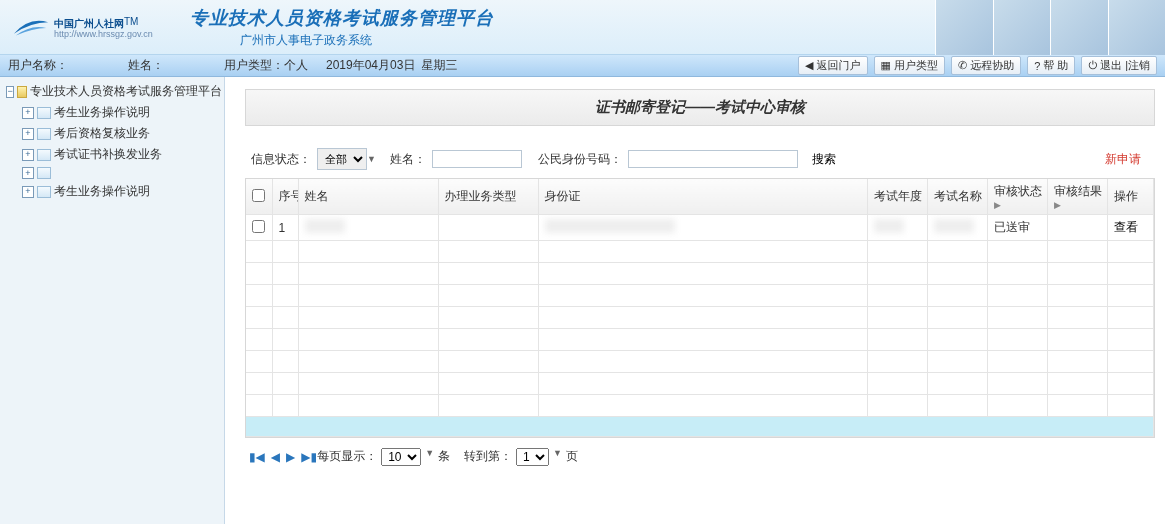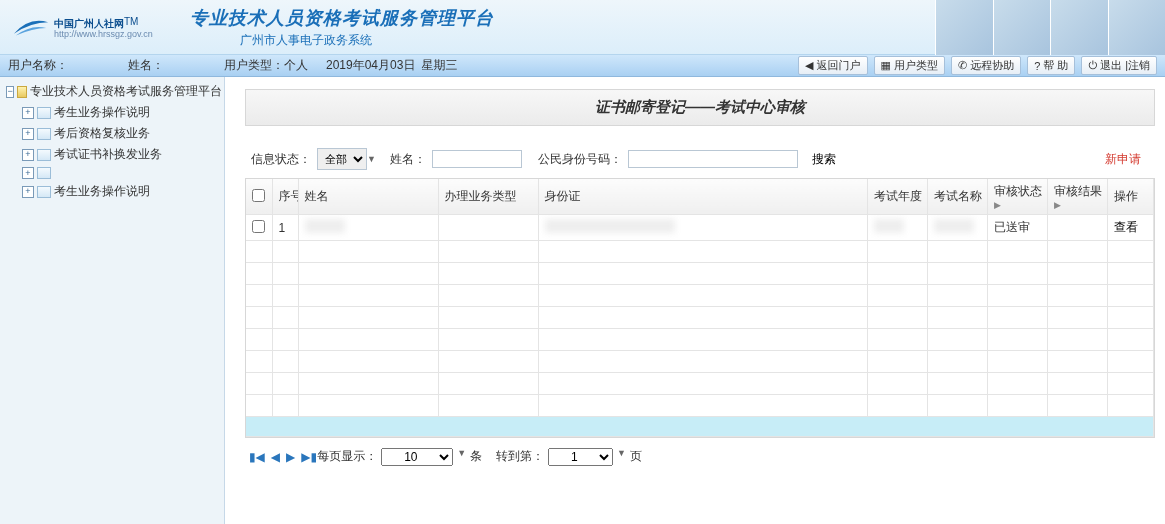--- a/index.html
+++ b/index.html
@@ -59,21 +59,21 @@
 .grid tbody tr:nth-child(1) td { background: #fff; }
 .grid tbody tr.empty td { background: #fff; height: 22px; }
 .grid tbody tr.summary td { background: #c7edf7; height: 20px; }
 .blur { filter: blur(3px); color: #bbb; background: #eee; display: inline-block; min-width: 40px; height: 14px; }
 
 .pager { display: flex; align-items: center; padding: 10px 4px 4px 4px; font-size: 12px; color: #333; }
 .pager-nav { display: flex; gap: 6px; align-items: center; }
 .pager-nav span { color: #2a76bc; cursor: pointer; font-size: 12px; }
 .pager-center { flex: 1; text-align: center; color: #333; }
 .pager-right { display: flex; align-items: flex-start; gap: 4px; }
-.pager-right select { font-size: 12px; padding: 0 18px; }
+.pager-right select { font-size: 12px; padding: 0 2px; }
 </style>
 </head>
 <body>
 
 <div class="header">
   <div class="logo-area">
     <svg class="logo-swoosh" viewBox="0 0 40 26">
         <path d="M2 20 Q18 2 38 8 Q20 8 2 20 Z" fill="#1a6fb8"></path>
         <path d="M4 22 Q20 10 36 14 Q22 14 4 22 Z" fill="#5aa3de"></path>
       </svg>

